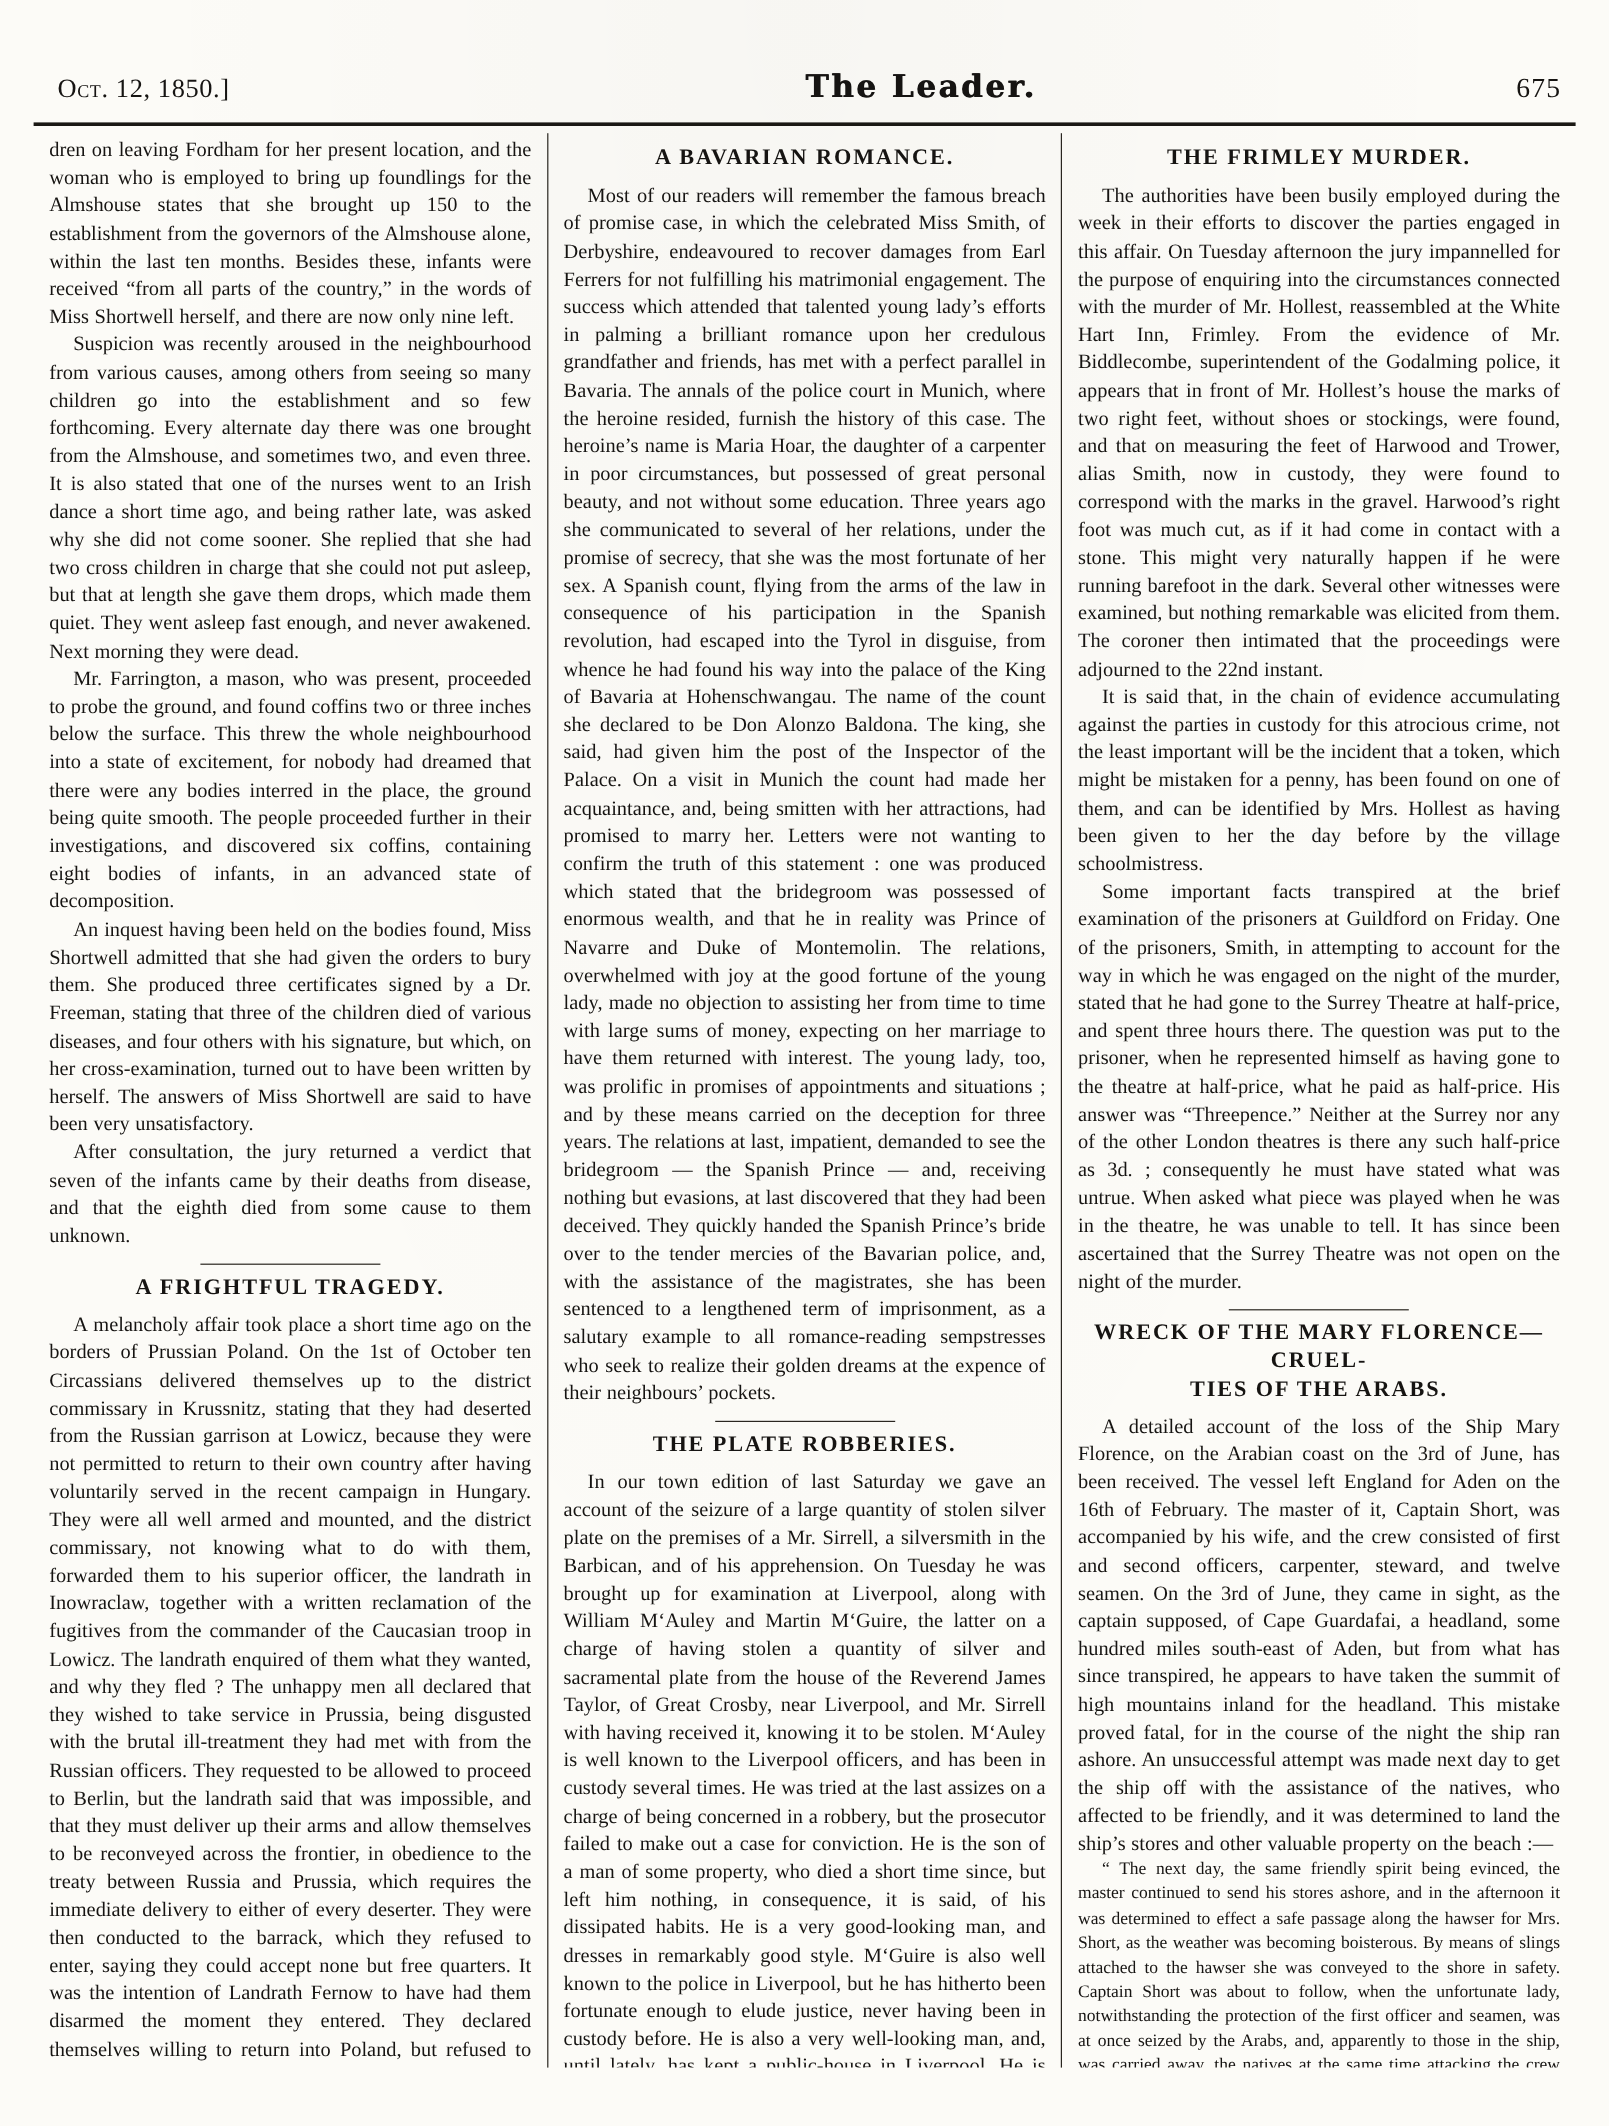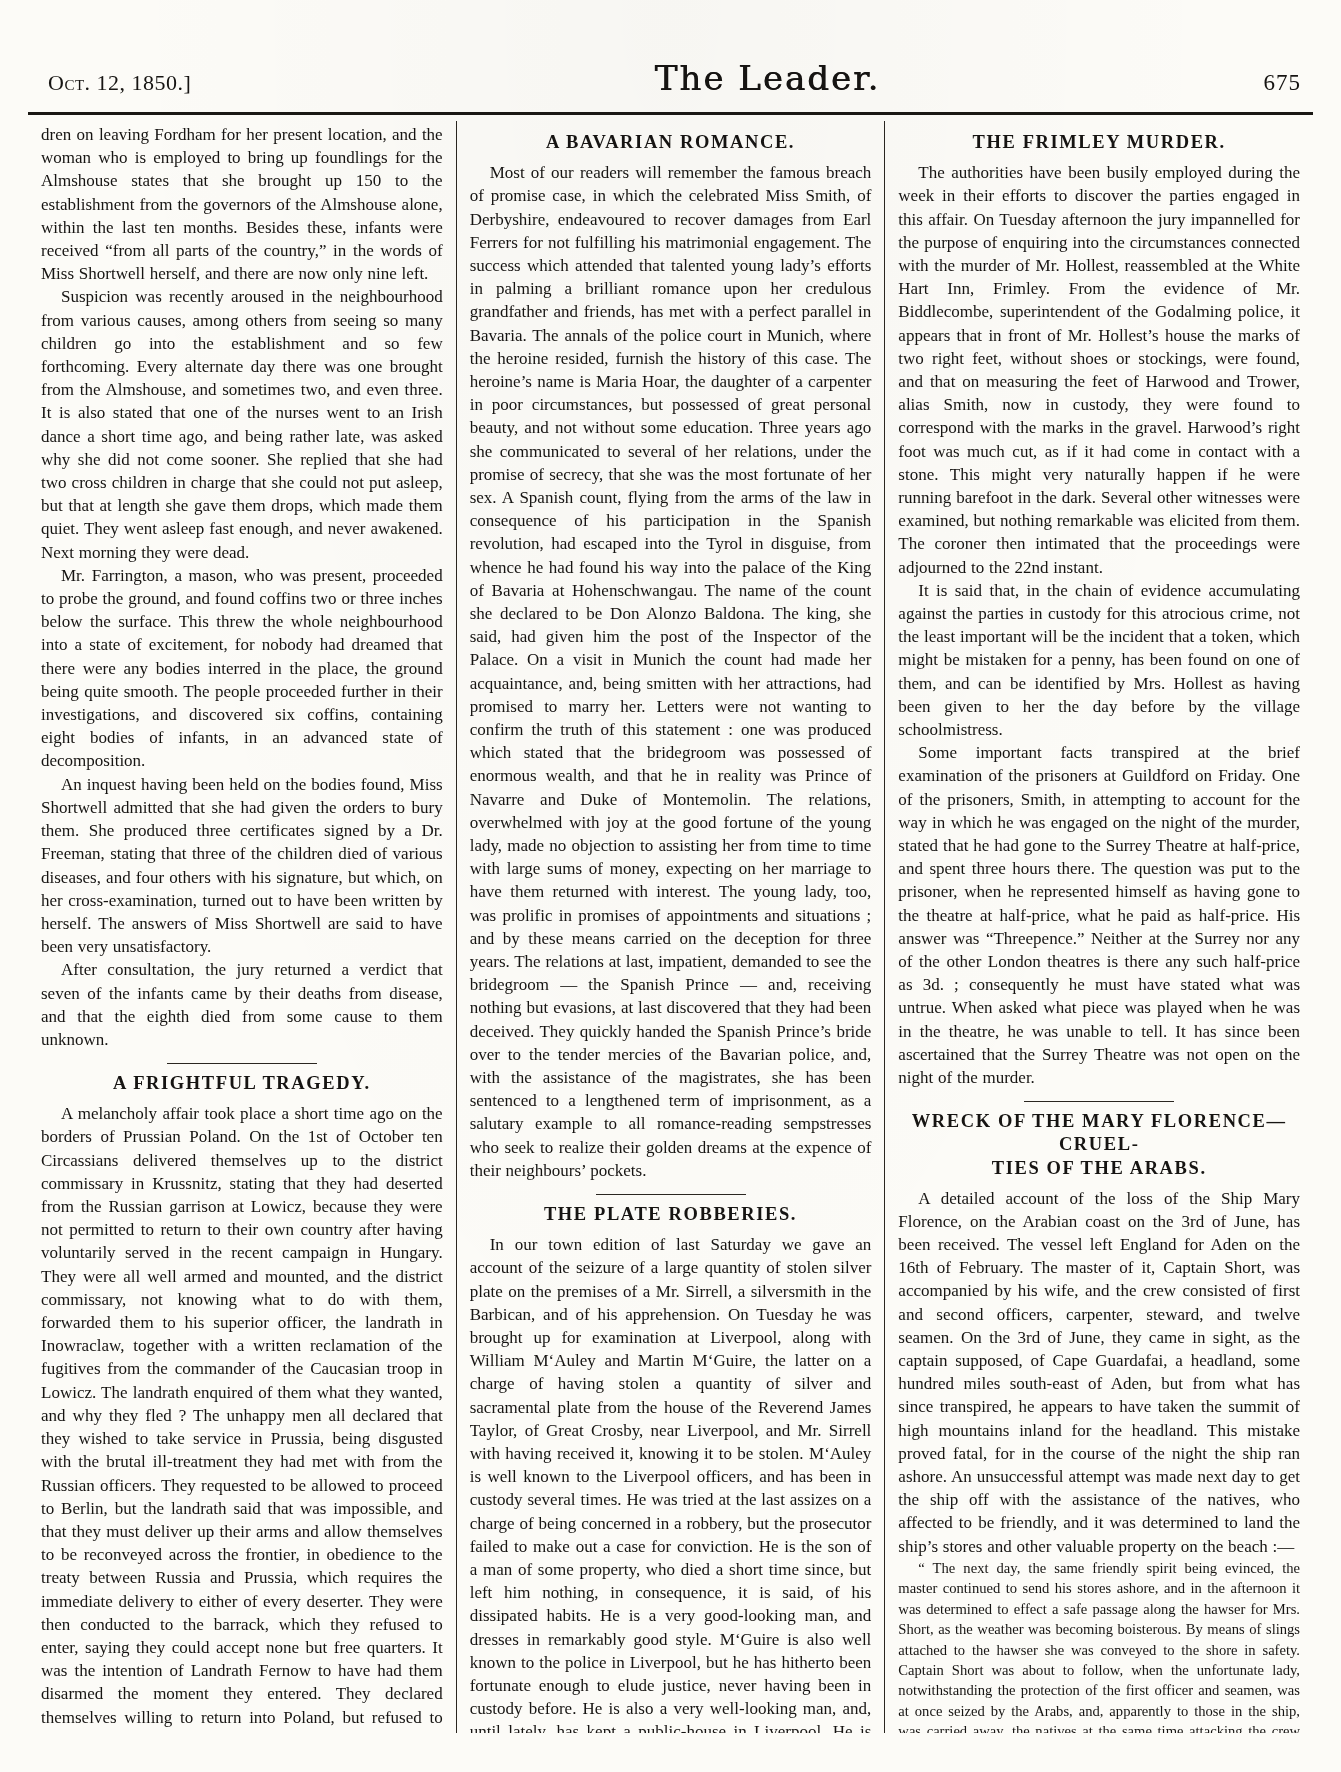--- a/index.html
+++ b/index.html
@@ -13,21 +13,21 @@
     overflow:hidden;
   }
   .page-noise{position:absolute;inset:0;pointer-events:none;
     background:radial-gradient(ellipse at 50% 0%, rgba(0,0,0,0.02), rgba(0,0,0,0) 60%);}
   .masthead-row{
     display:flex;align-items:baseline;justify-content:space-between;
     padding:58px 40px 14px 48px;
   }
   .issue-date{font-size:22px;letter-spacing:0.5px;font-variant:small-caps;}
   .masthead-title{
-    font-size:34px;font-weight:normal;
+    font-size:26px;font-weight:bold;
     font-family:"DejaVu Serif", serif;
     letter-spacing:2px;
     transform:translateX(24px);
     text-shadow:0.6px 0 0 #161412;
     margin-left:32px;
   }
   .page-number{font-size:23px;letter-spacing:1px;}
   .top-rule{border-top:3px solid #1a1814;margin:0 28px;}
   .columns{
     display:flex;align-items:stretch;

